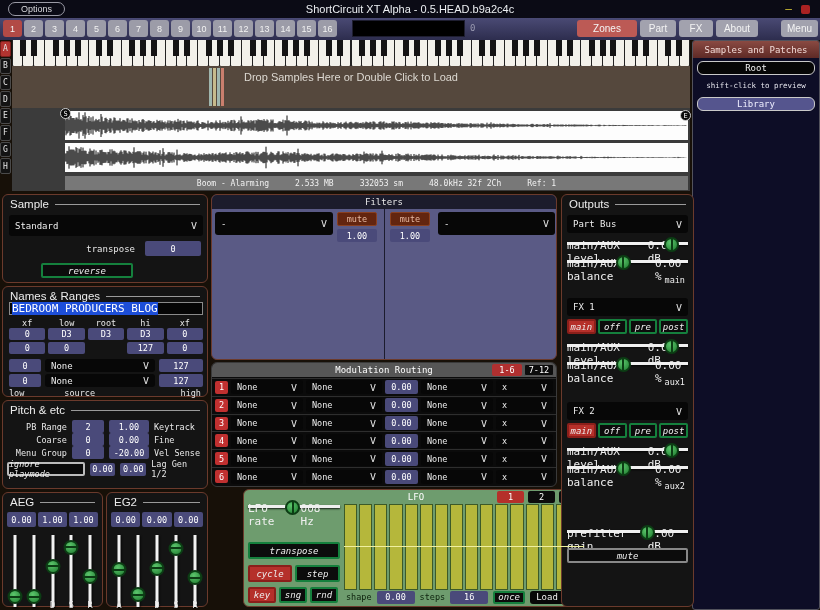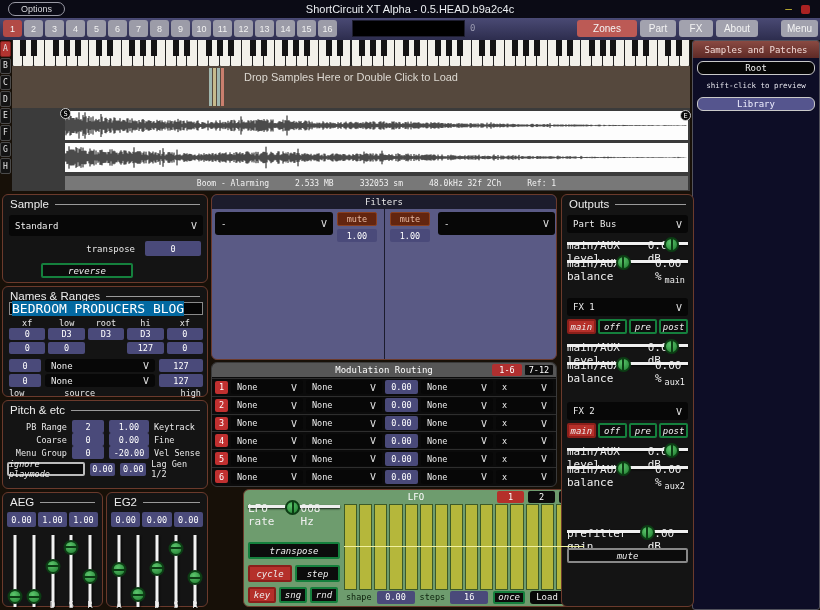--- a/index.html
+++ b/index.html
@@ -305,21 +305,21 @@
     <span style="position:absolute;right:72px;top:49px;color:#e8e8e8;font-size:9px;">transpose</span>
     <div class="vbox" style="position:absolute;left:142px;top:46px;width:56px;height:15px;">0</div>
     <div class="btn" style="position:absolute;left:38px;top:68px;width:92px;height:15px;">reverse</div>
   </div>
 
   <div class="panel" style="left:2px;top:286px;width:206px;height:111px;">
     <div class="phead">
         <span>Names &amp; Ranges</span>
       </div>
     <div style="position:absolute;left:6px;top:15px;width:194px;height:13px;background:#050505;border:1px solid #8a8a8a;display:flex;align-items:center;padding:0 2px;">
-      <span style="background:#0369a1;color:#fff;font-size:13px;text-align:center;">BEDROOM PRODUCERS BLOG</span>
+      <span style="background:#1d4ed8;color:#fff;font-size:11px;text-align:center;">BEDROOM PRODUCERS BLOG</span>
     </div>
     <div style="position:absolute;left:6px;top:31px;width:194px;display:grid;grid-template-columns:repeat(5,1fr);gap:3px;color:#e8e8e8;font-size:8.5px;text-align:center;">
       <span>xf</span>
       <span>low</span>
       <span>root</span>
       <span>hi</span>
       <span>xf</span>
     </div>
     <div style="position:absolute;left:6px;top:41px;width:194px;display:grid;grid-template-columns:repeat(5,1fr);gap:3px;">
       <div class="vbox" style="height:12px;">0</div>

